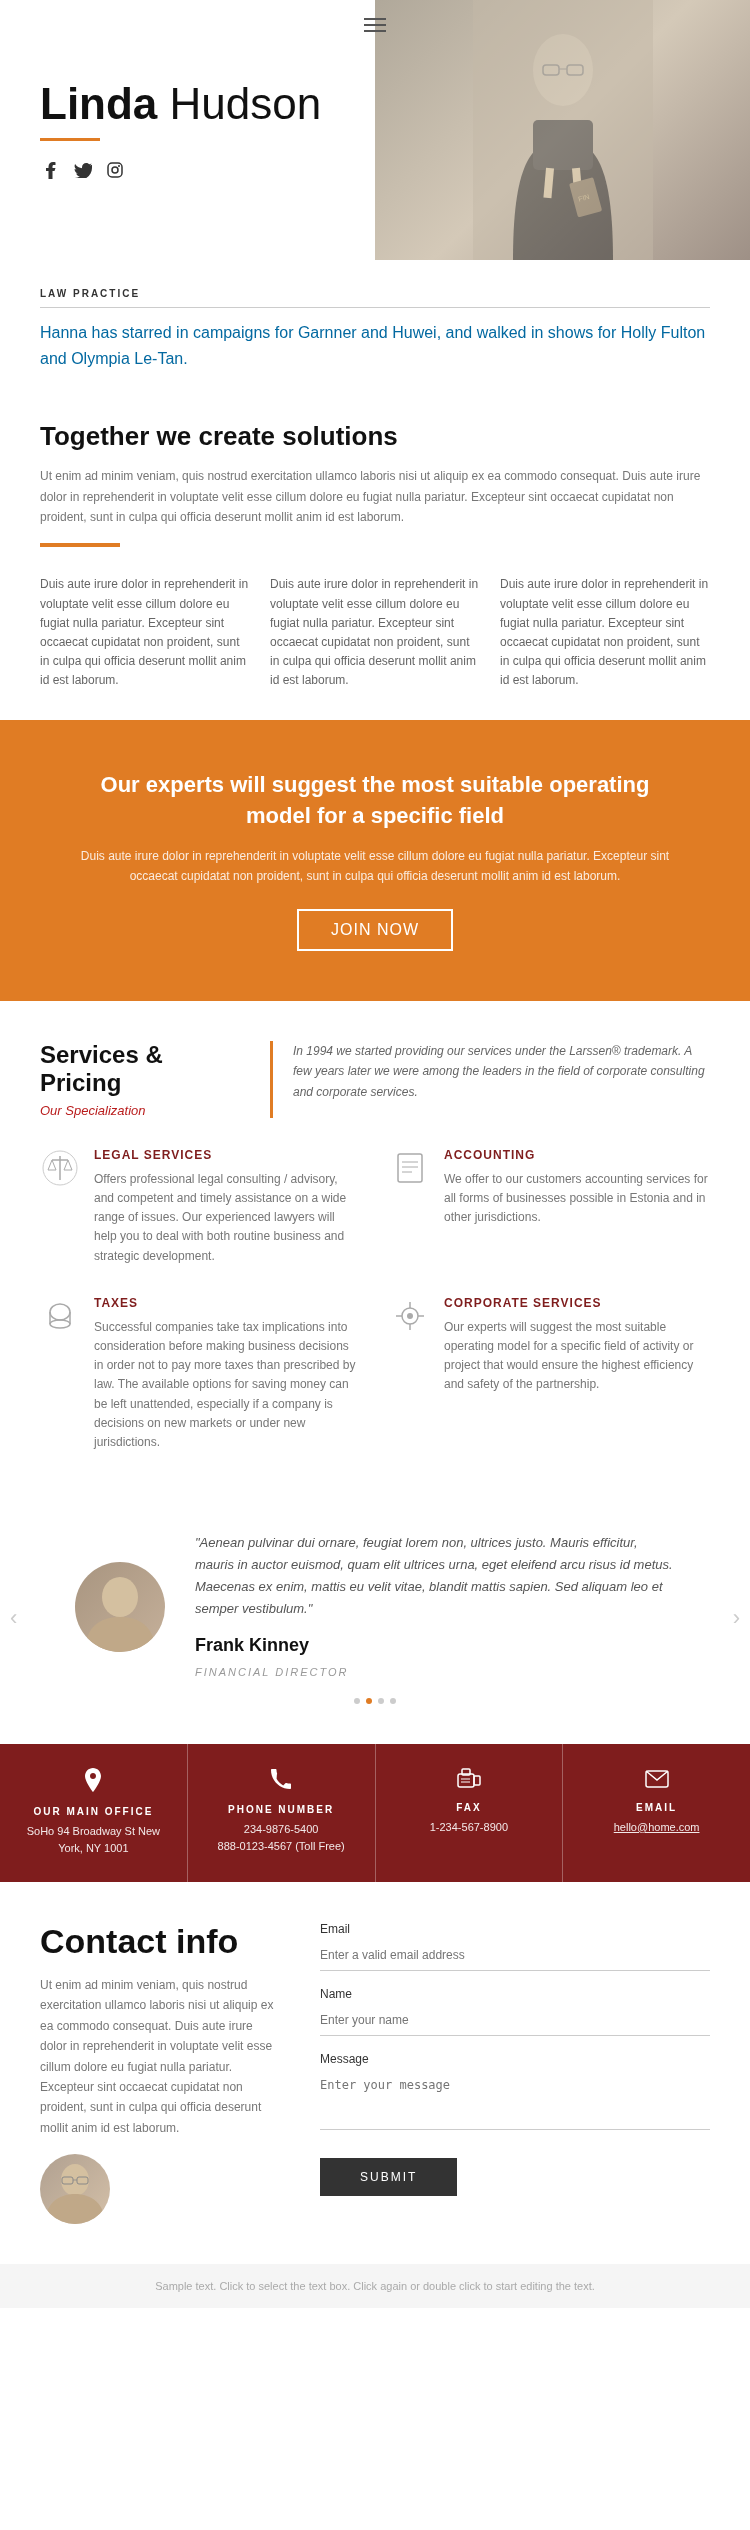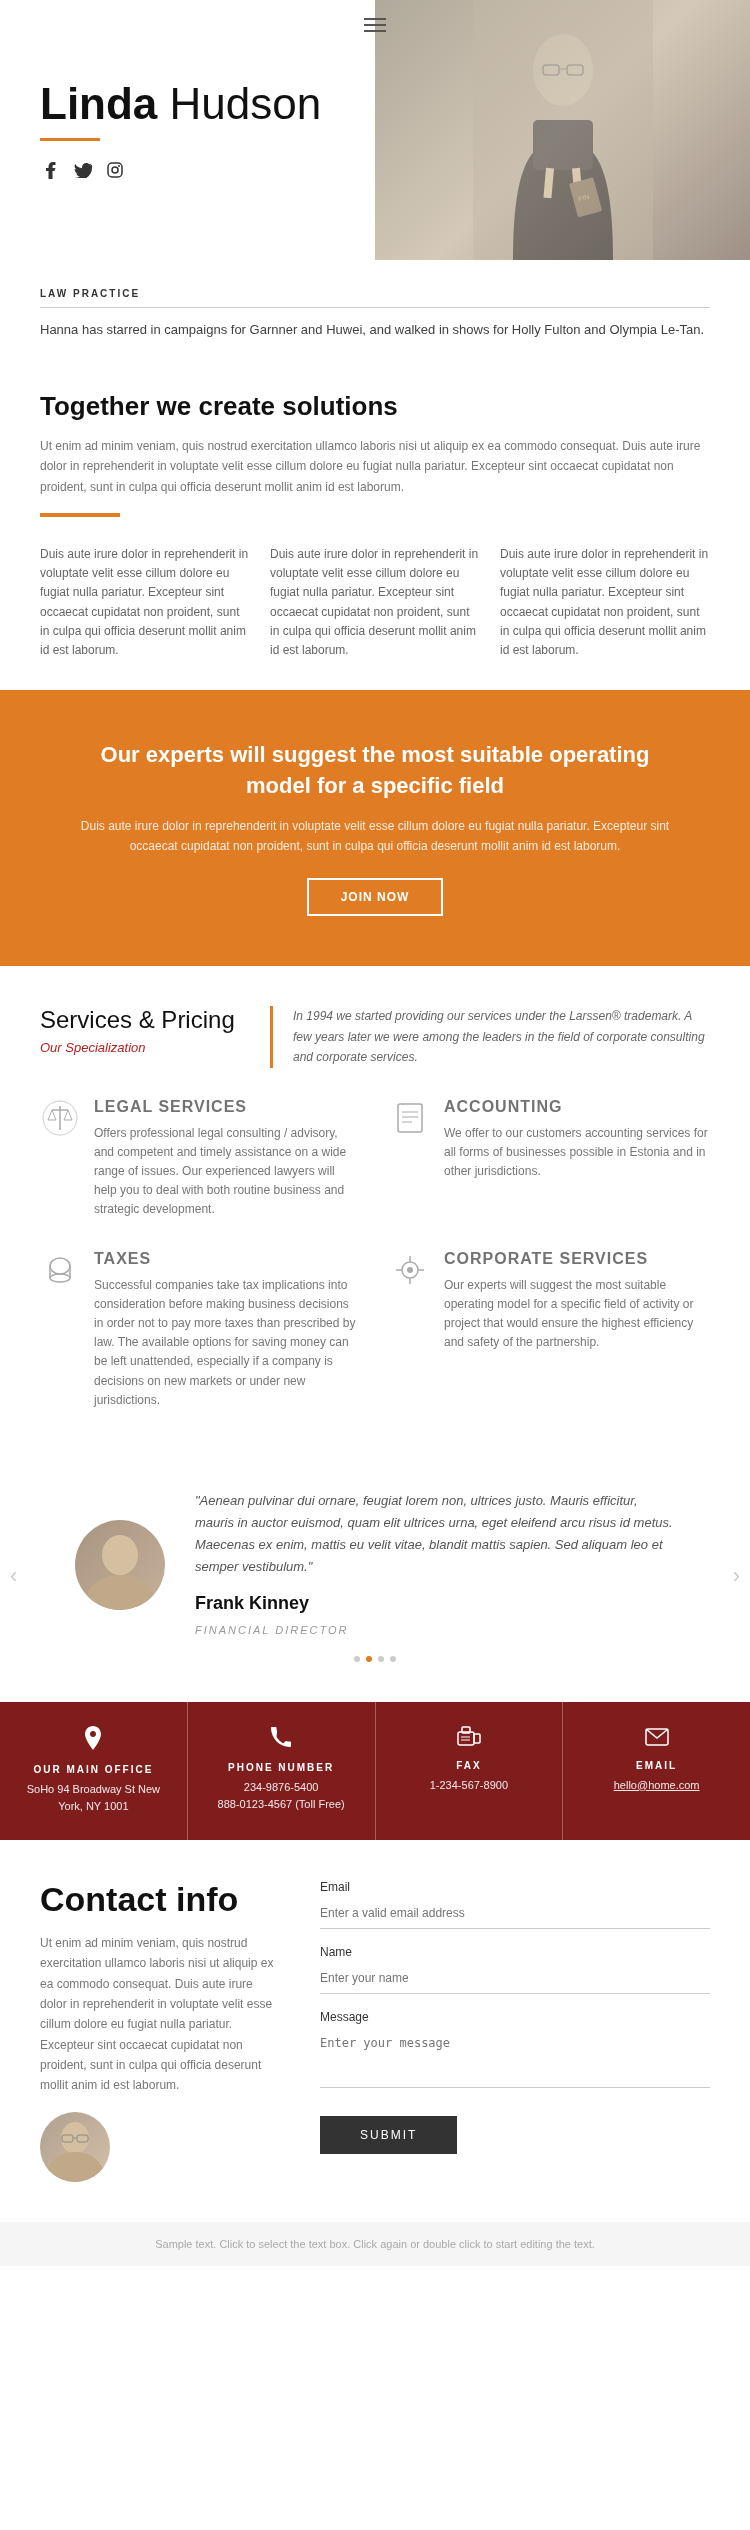--- a/index.html
+++ b/index.html
@@ -15,47 +15,47 @@
     .hero-name { font-size: 44px; font-weight: 900; color: #111; line-height: 1.1; margin-top: 10px; }
     .hero-name span { color: #111; }
     .hero-name .last { font-weight: 300; }
     .orange-line { width: 60px; height: 3px; background: #e07c24; margin: 10px 0 14px 0; }
     .social-icons { display: flex; gap: 10px; margin-top: 4px; }
     .social-icon { width: 22px; height: 22px; display: flex; align-items: center; justify-content: center; font-size: 13px; color: #333; cursor: pointer; }
 
     
     .law-section { padding: 28px 40px 20px 40px; }
     .law-label { font-size: 10px; letter-spacing: 2px; font-weight: 700; color: #333; text-transform: uppercase; border-bottom: 1px solid #ccc; padding-bottom: 8px; margin-bottom: 12px; }
-    .law-text { font-size: 13px; color: #404040; line-height: 1.6; }
+    .law-text { font-size: 16px; color: #0369a1; line-height: 1.6; }
 
     
     .solutions-section { padding: 30px 40px; }
     .solutions-title { font-size: 26px; font-weight: 700; color: #111; margin-bottom: 14px; }
     .solutions-desc { font-size: 12px; color: #777; line-height: 1.7; margin-bottom: 16px; }
     .orange-bar { width: 80px; height: 4px; background: #e07c24; margin-bottom: 28px; }
     .three-cols { display: flex; gap: 20px; }
     .three-cols .col { flex: 1; font-size: 12px; color: #666; line-height: 1.6; }
 
     
     .orange-banner { background: #e07c24; padding: 50px 80px; text-align: center; }
     .orange-banner h2 { color: #fff; font-size: 22px; font-weight: 700; line-height: 1.4; margin-bottom: 14px; }
     .orange-banner p { color: rgba(255,255,255,0.85); font-size: 12px; line-height: 1.7; margin-bottom: 22px; }
-    .join-btn { border: 2px solid #fff; color: #fff; background: transparent; padding: 10px 32px; font-size: 12px; font-weight: 700; letter-spacing: 1px; cursor: pointer; text-transform: uppercase; }
+    .join-btn { border: 2px solid #fff; color: #fff; background: transparent; padding: 10px 32px; font-size: 16px; font-weight: 400; letter-spacing: 1px; cursor: pointer; text-transform: uppercase; }
 
     
     .services-section { padding: 40px 40px; }
     .services-header { display: flex; gap: 30px; margin-bottom: 30px; }
     .services-title-block { width: 200px; }
-    .services-title { font-size: 24px; font-weight: 400; color: #111; }
+    .services-title { font-size: 24px; font-weight: 700; color: #111; }
     .services-subtitle { color: #b91c1c; font-size: 13px; font-style: italic; margin-top: 6px; }
     .services-desc-block { flex: 1; border-left: 3px solid #e07c24; padding-left: 20px; font-size: 12px; color: #666; line-height: 1.7; font-style: italic; }
     .services-grid { display: grid; grid-template-columns: 1fr 1fr; gap: 30px; }
     .service-item { display: flex; gap: 14px; align-items: flex-start; }
     .service-icon { width: 40px; height: 40px; flex-shrink: 0; display: flex; align-items: center; justify-content: center; }
-    .service-content h4 { font-size: 16px; font-weight: 700; letter-spacing: 1px; text-transform: uppercase; color: #737373; margin-bottom: 8px; }
+    .service-content h4 { font-size: 12px; font-weight: 700; letter-spacing: 1px; text-transform: uppercase; color: #7f1d1d; margin-bottom: 8px; }
     .service-content p { font-size: 12px; color: #777; line-height: 1.6; }
 
     
     .testimonial-section { padding: 40px 60px; position: relative; display: flex; flex-direction: column; align-items: center; min-height: 200px; }
     .testimonial-inner { display: flex; gap: 30px; align-items: center; max-width: 600px; }
     .testimonial-avatar { width: 90px; height: 90px; border-radius: 50%; background: linear-gradient(135deg, #a89580, #c5b09a); flex-shrink: 0; overflow: hidden; display: flex; align-items: center; justify-content: center; }
     .testimonial-text { font-size: 13px; color: #555; line-height: 1.7; font-style: italic; }
     .testimonial-text .name { font-size: 18px; font-weight: 700; color: #111; font-style: normal; margin-top: 10px; display: block; }
     .testimonial-text .role { font-size: 11px; letter-spacing: 2px; text-transform: uppercase; color: #999; display: block; margin-top: 2px; }
     .arrow-left { position: absolute; left: 10px; top: 50%; transform: translateY(-50%); font-size: 22px; color: #ccc; cursor: pointer; }

